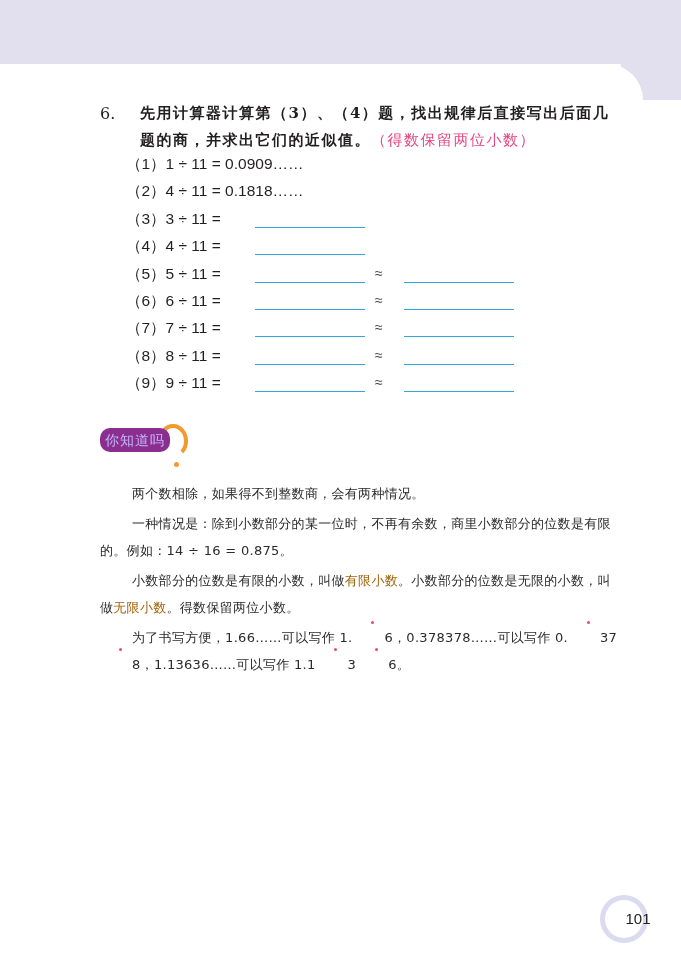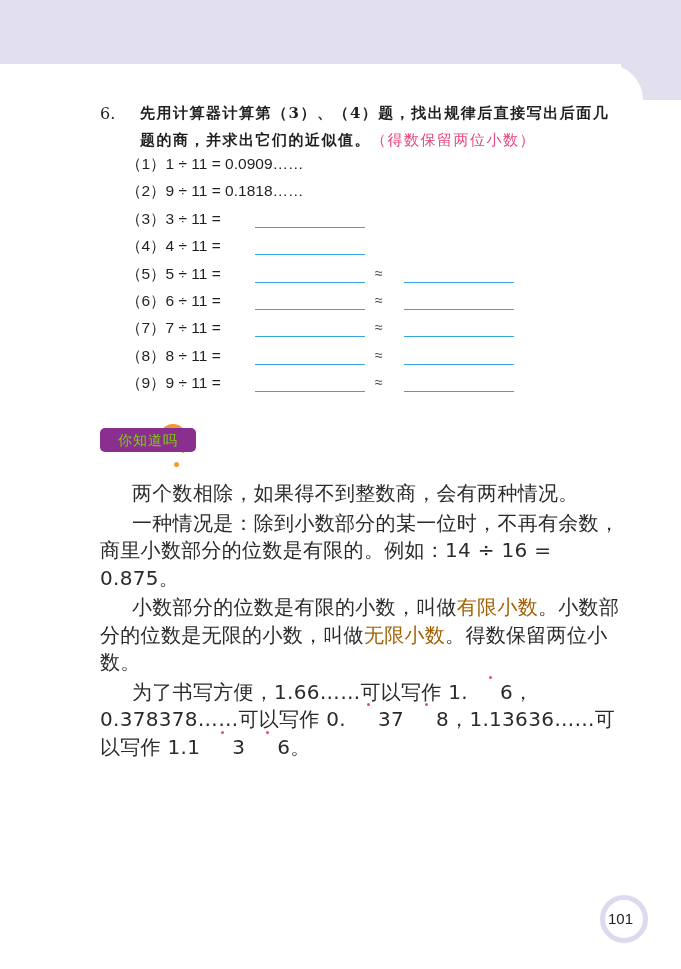--- a/index.html
+++ b/index.html
@@ -14,30 +14,30 @@
   .pink { color:#a16207; }
   .pink-n { color:#e8457f; font-weight:normal;font-family:Liberation Mono, monospace; }
   .items { position:absolute; left:122px; top:150px; }
   .row { position:relative; height:27.4px; font-size:15.5px; line-height:27px; font-family:"Liberation Sans",sans-serif; }
   .row .expr { position:absolute; left:4px; top:0; white-space:pre; }
   .blank { position:absolute; top:22px; height:0; border-top:1.5px solid #35a3dd; }
   .blank.b1 { left:133px; width:110px; }
   .blank.b2 { left:282px; width:110px; }
   .approx { position:absolute; left:253px; top:0; font-size:14px; color:#444; }
   .badge { position:absolute; left:100px; top:426px; width:90px; height:40px; }
-  .badge-box { position:absolute; left:0; top:2px; width:96px; height:24px; background:#8a2f8f; border-radius:5px; color:#84cc16; font-size:14px; line-height:24px; text-align:center; letter-spacing:1px; }
+  .badge-box { position:absolute; left:0; top:2px; width:70px; height:24px; background:#8a2f8f; border-radius:10px; color:#c4b5fd; font-size:14px; line-height:24px; text-align:center; letter-spacing:1px; }
   .badge-q { position:absolute; left:58px; top:-2px; width:30px; height:34px; border:4px solid #f39a2e; border-radius:50%; border-left-color:transparent; border-bottom-color:transparent; box-sizing:border-box; }
   .badge-dot { position:absolute; left:74px; top:36px; width:5px; height:5px; border-radius:50%; background:#f39a2e; }
-  .para { position:absolute; left:100px; width:522px; font-size:20px; line-height:27.5px; font-family:"DejaVu Sans","Liberation Sans",sans-serif; color:#2b2b2b; letter-spacing:0.3px; }
+  .para { position:absolute; left:100px; width:522px; font-size:13px; line-height:27.5px; font-family:"DejaVu Sans","Liberation Sans",sans-serif; color:#2b2b2b; letter-spacing:0.3px; }
   .para p { margin:0 0 2px 0; text-indent:32px; }
   .dot { position:relative; display:inline-block; }
   .dot::before { content:""; position:absolute; left:50%; top:-3px; width:3px; height:3px; margin-left:-1.5px; border-radius:50%; background:#e8457f; }
   .page-circle { position:absolute; left:600px; top:895px; width:48px; height:48px; border-radius:50%; background:#dcdaee; }
   .page-inner { position:absolute; left:5px; top:5px; width:38px; height:38px; border-radius:50%; background:#fff; }
-  .page-num { position:absolute; left:8px; top:0; width:48px; height:48px; line-height:48px; text-align:left; font-size:15px; font-family:"Liberation Sans",sans-serif; color:#222; }
+  .page-num { position:absolute; left:14px; top:0; width:48px; height:48px; line-height:48px; text-align:center; font-size:15px; font-family:"Liberation Sans",sans-serif; color:#222; }
 </style>
 </head>
 <body>
 
 <div class="top-band"></div>
 <div class="corner"></div>
 <div class="corner-mask"></div>
 
 <div class="q-head">
   <span class="q-num">6.</span>
@@ -45,21 +45,21 @@
     <span>先用计算器计算第（3）、（4）题，找出规律后直接写出后面几</span><br>
     <span>题的商，并求出它们的近似值。</span><span class="pink-n">（得数保留两位小数）</span>
   </div>
 </div>
 
 <div class="items">
   <div class="row">
     <span class="expr">（1）1 ÷ 11 = 0.0909……</span>
   </div>
   <div class="row">
-    <span class="expr">（2）9 ÷ 11 = 0.1818……</span>
+    <span class="expr">（2）4 ÷ 11 = 0.1818……</span>
   </div>
   <div class="row">
     <span class="expr">（3）3 ÷ 11 =</span>
     <span class="blank b1"></span>
   </div>
   <div class="row">
     <span class="expr">（4）4 ÷ 11 =</span>
     <span class="blank b1"></span>
   </div>
   <div class="row">

